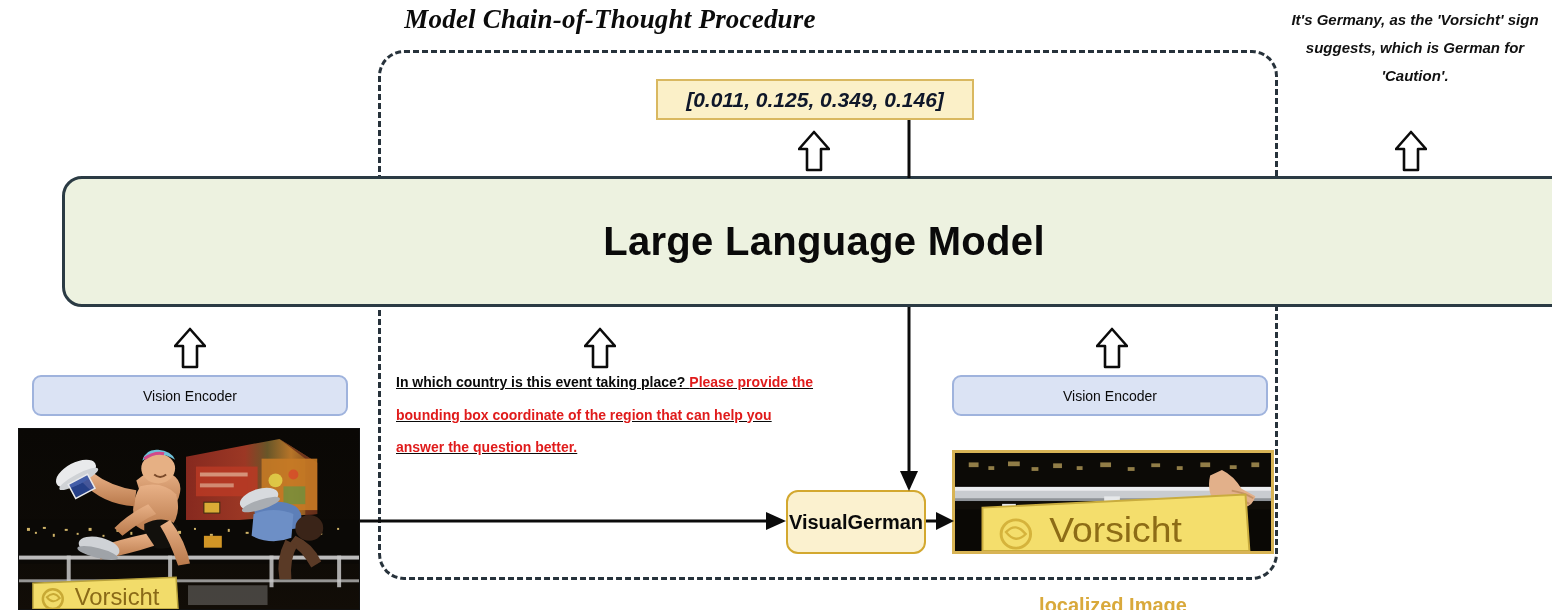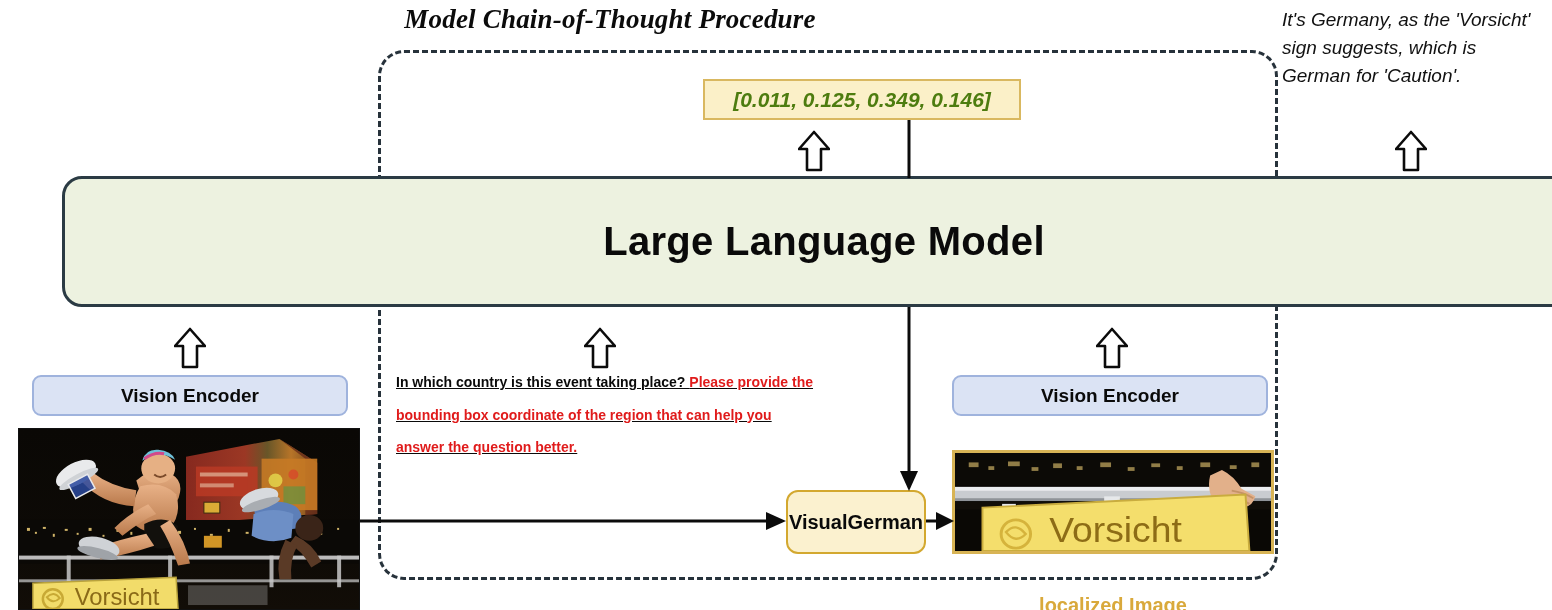--- a/index.html
+++ b/index.html
@@ -28,29 +28,29 @@
     pointer-events:none;
   }
 
   
   #bbox-coords{
     left:656px; top:79px; width:318px; height:41px;
     background:#fbf0c8;
     border:2px solid #d9b860;
     box-sizing:border-box;
     display:flex;align-items:center;justify-content:center;
-    font-weight:bold;font-style:italic;font-size:21px;color:#4d7c0f;margin-left:47px;
+    font-weight:bold;font-style:italic;font-size:21px;color:#0f172a;
   }
 
   
   #answer-text{
     left:1282px; top:6px; width:266px;
-    text-align:left;
-    font-weight:normal; font-style:italic;
-    font-size:19px; line-height:28px; color:#111111;
+    text-align:center;
+    font-weight:bold; font-style:italic;
+    font-size:15px; line-height:28px; color:#111111;
   }
 
   
   #llm-box{
     left:14px; top:176px; width:1524px; height:131px;
     background:#edf2e0;
     border:3px solid #2b3b44;
     border-radius:20px;
     box-sizing:border-box;
     display:flex;align-items:center;justify-content:center;margin-left:48px;
@@ -58,21 +58,21 @@
   #llm-label{font-size:40px;font-weight:bold;color:#0a0a0a;letter-spacing:.3px;}
 
   
   .vision-encoder{
     height:41px;
     background:#dbe3f4;
     border:2px solid #9fb3dd;
     border-radius:9px;
     box-sizing:border-box;
     display:flex;align-items:center;justify-content:center;
-    font-size:19px;font-weight:bold;color:#0a0a0a;
+    font-size:14px;font-weight:normal;color:#0a0a0a;
   }
   #vision-encoder-left{left:32px;  top:375px; width:316px;}
   #vision-encoder-right{left:952px; top:375px; width:316px;}
 
   
   #prompt-text{
     left:396px; top:366px; width:420px;
     font-size:14px; line-height:32.5px; font-weight:bold; color:#0a0a0a;text-decoration:underline;
   }
   #prompt-text .red{color:#e01b1b;}

